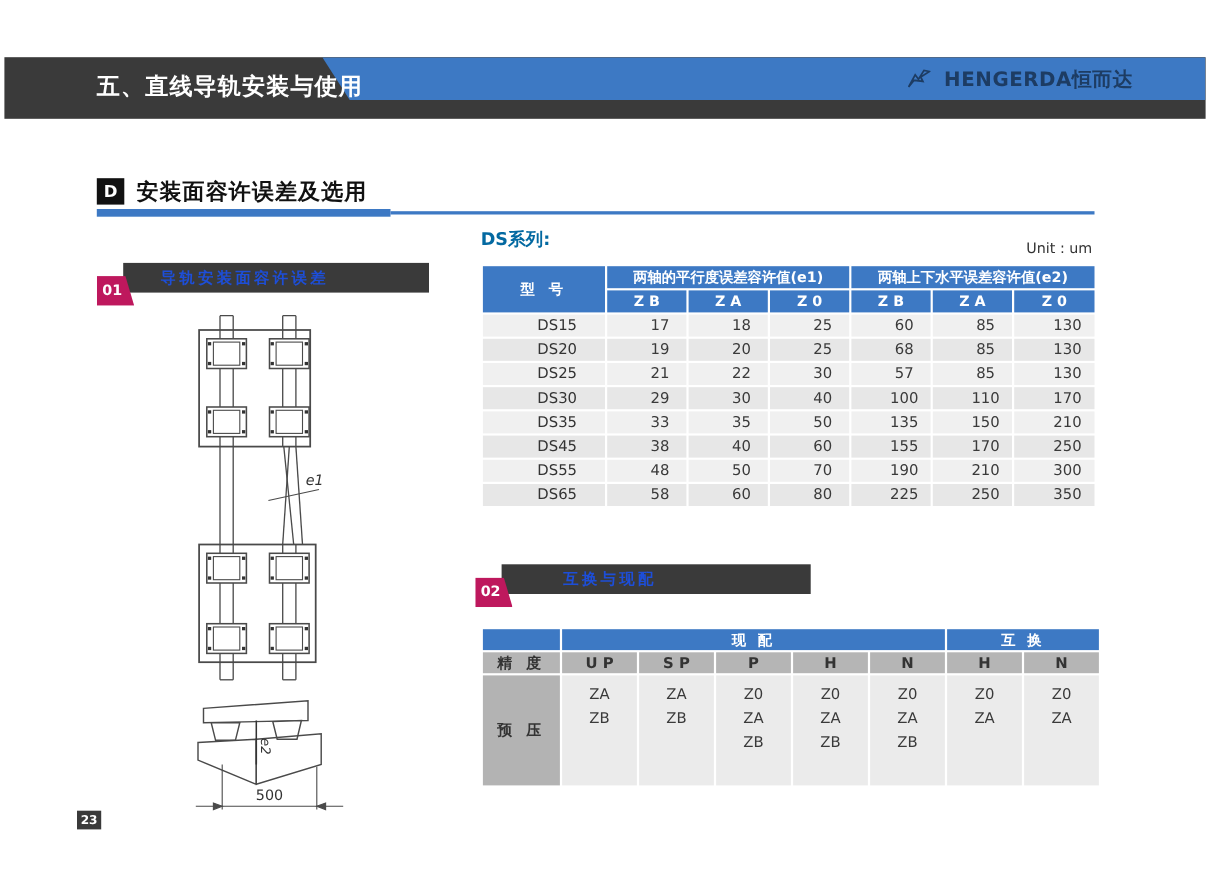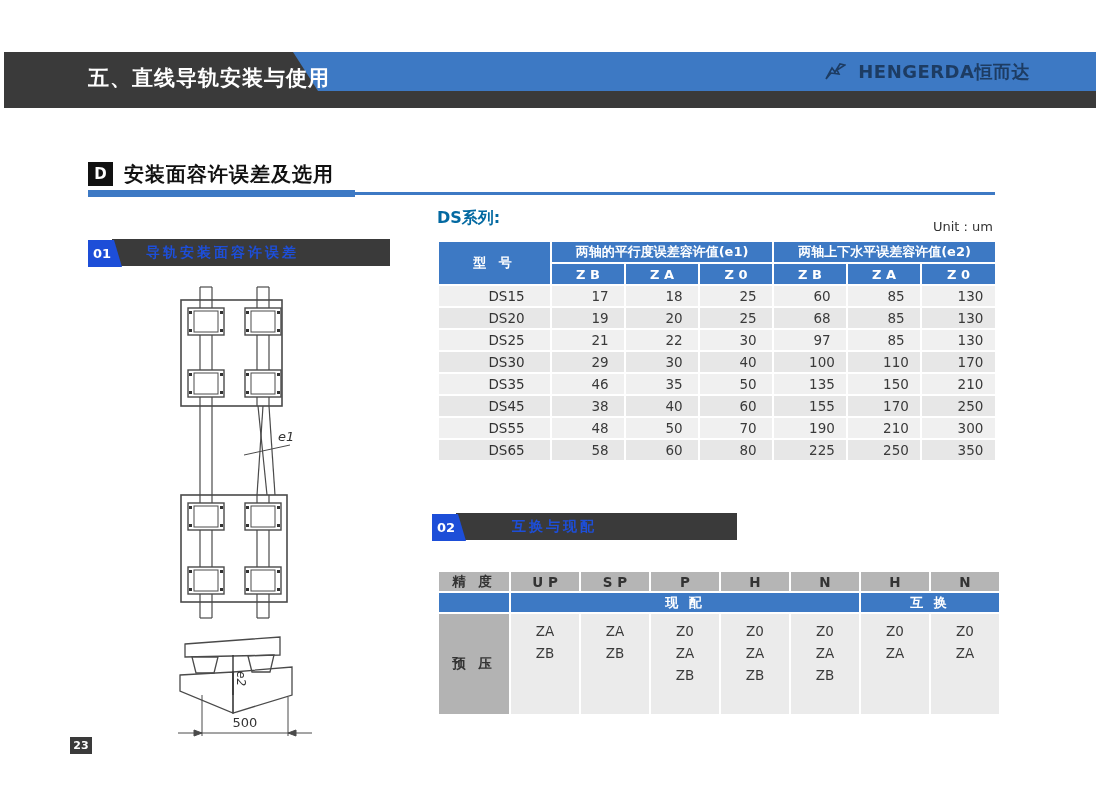--- a/index.html
+++ b/index.html
@@ -17,21 +17,21 @@
   
   .d-badge{position:absolute;left:88px;top:162px;width:25px;height:24px;background:#111;
            color:#fff;font-weight:bold;font-size:15px;display:flex;align-items:center;justify-content:center;}
   .d-title{position:absolute;left:124px;top:161px;font-size:20px;font-weight:bold;color:#111;letter-spacing:1px;}
   .rule-thick{position:absolute;left:88px;top:190px;width:267px;height:7px;background:#3d79c4;}
   .rule-thin{position:absolute;left:355px;top:192px;width:640px;height:3px;background:#3d79c4;}
 
   
   .subhead{position:absolute;height:27px;}
   .subhead .bar{position:absolute;top:0;height:27px;background:#3a3a3a;}
-  .subhead .num{position:absolute;left:0;top:1px;width:34px;height:27px;background:#1d4ed8;
+  .subhead .num{position:absolute;left:0;top:12px;width:34px;height:27px;background:#be185d;
                 clip-path:polygon(0 0,calc(100% - 8px) 0,100% 100%,0 100%);
                 color:#fff;font-weight:bold;font-size:13px;display:flex;align-items:center;justify-content:center;padding-right:6px;box-sizing:border-box;}
   .subhead .bar-title{position:absolute;top:5px;color:#1d4ed8;font-weight:bold;font-size:14px;letter-spacing:3px;}
   #sub01{left:88px;top:239px;width:302px;}
   #sub01 .bar{left:24px;width:278px;}
   #sub01 .bar-title{left:58px;}
   #sub02{left:432px;top:513px;width:305px;}
   #sub02 .bar{left:24px;width:281px;}
   #sub02 .bar-title{left:56px;margin-left:24px;}
 
@@ -204,36 +204,36 @@
           <td>25</td>
           <td>68</td>
           <td>85</td>
           <td>130</td>
         </tr>
         <tr>
           <td class="model">DS25</td>
           <td>21</td>
           <td>22</td>
           <td>30</td>
-          <td>97</td>
+          <td>57</td>
           <td>85</td>
           <td>130</td>
         </tr>
         <tr>
           <td class="model">DS30</td>
           <td>29</td>
           <td>30</td>
           <td>40</td>
           <td>100</td>
           <td>110</td>
           <td>170</td>
         </tr>
         <tr>
           <td class="model">DS35</td>
-          <td>46</td>
+          <td>33</td>
           <td>35</td>
           <td>50</td>
           <td>135</td>
           <td>150</td>
           <td>210</td>
         </tr>
         <tr>
           <td class="model">DS45</td>
           <td>38</td>
           <td>40</td>
@@ -274,35 +274,35 @@
       <col style="width:70px">
         <col style="width:68px">
         <col style="width:68px">
         <col style="width:68px">
       <col style="width:68px">
         <col style="width:68px">
         <col style="width:68px">
         <col style="width:68px">
     </colgroup>
     <thead>
+      <tr>
+        <th class="hblue"></th>
+        <th class="hblue lsp2" colspan="5">现 配</th>
+        <th class="hblue lsp2" colspan="2">互 换</th>
+      </tr>
       <tr>
         <th class="hgray lsp">精 度</th>
         <th class="hgray">U P</th>
         <th class="hgray">S P</th>
         <th class="hgray">P</th>
         <th class="hgray">H</th>
         <th class="hgray">N</th>
         <th class="hgray">H</th>
         <th class="hgray">N</th>
       </tr>
-      <tr>
-        <th class="hblue"></th>
-        <th class="hblue lsp2" colspan="5">现 配</th>
-        <th class="hblue lsp2" colspan="2">互 换</th>
-      </tr>
     </thead>
     <tbody class="preload-cellzone">
       <tr>
         <td class="plabel lsp">预 压</td>
       <td>
             <div>ZA</div>
             <div>ZB</div>
           </td>
           <td>
             <div>ZA</div>

